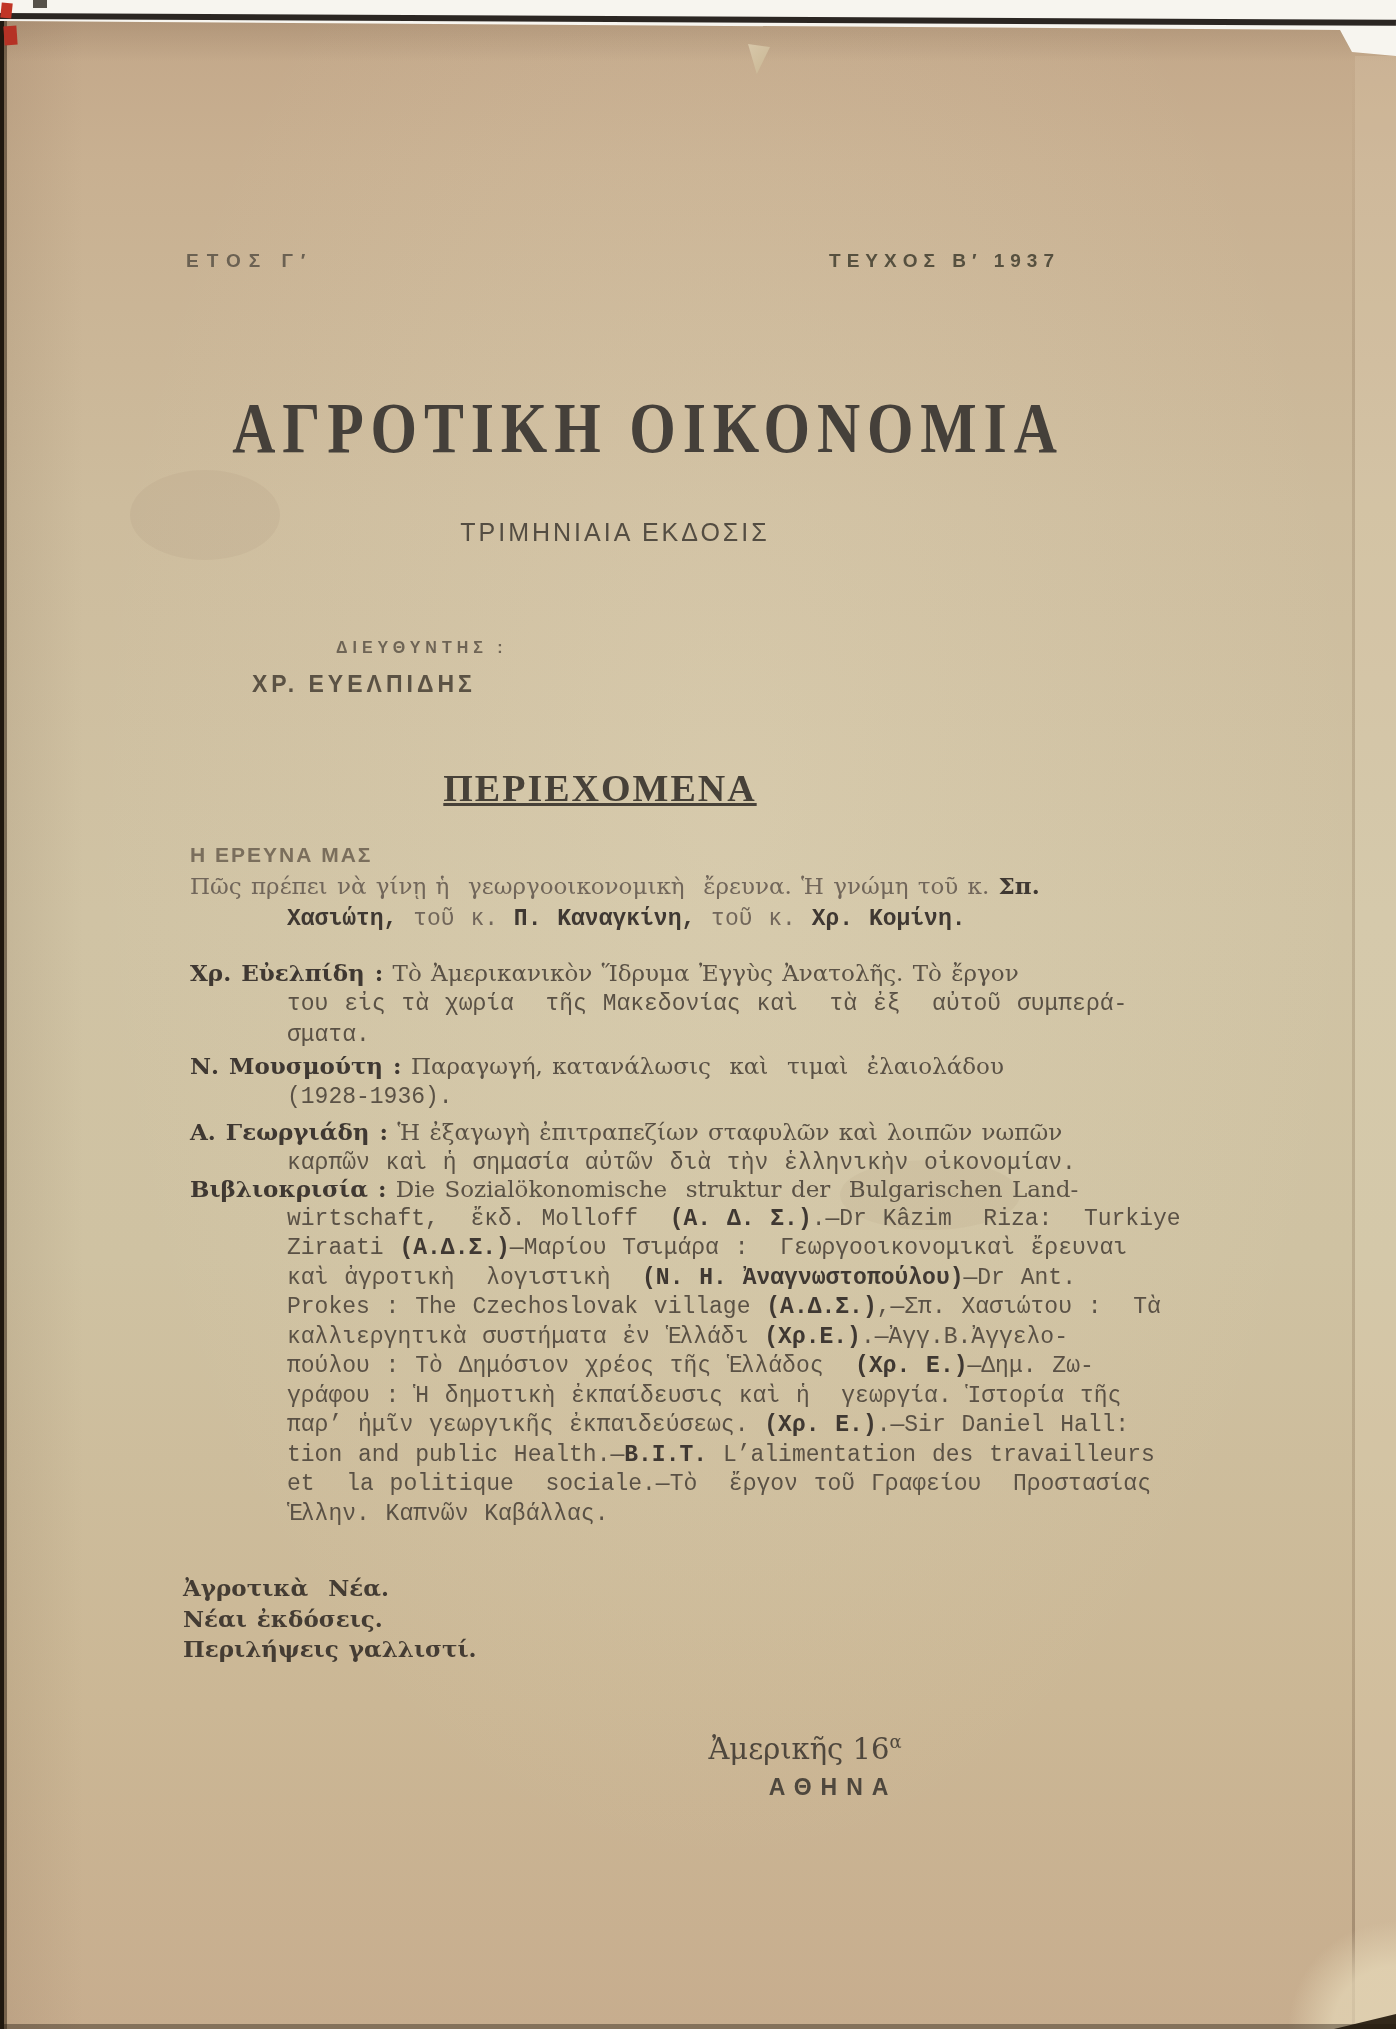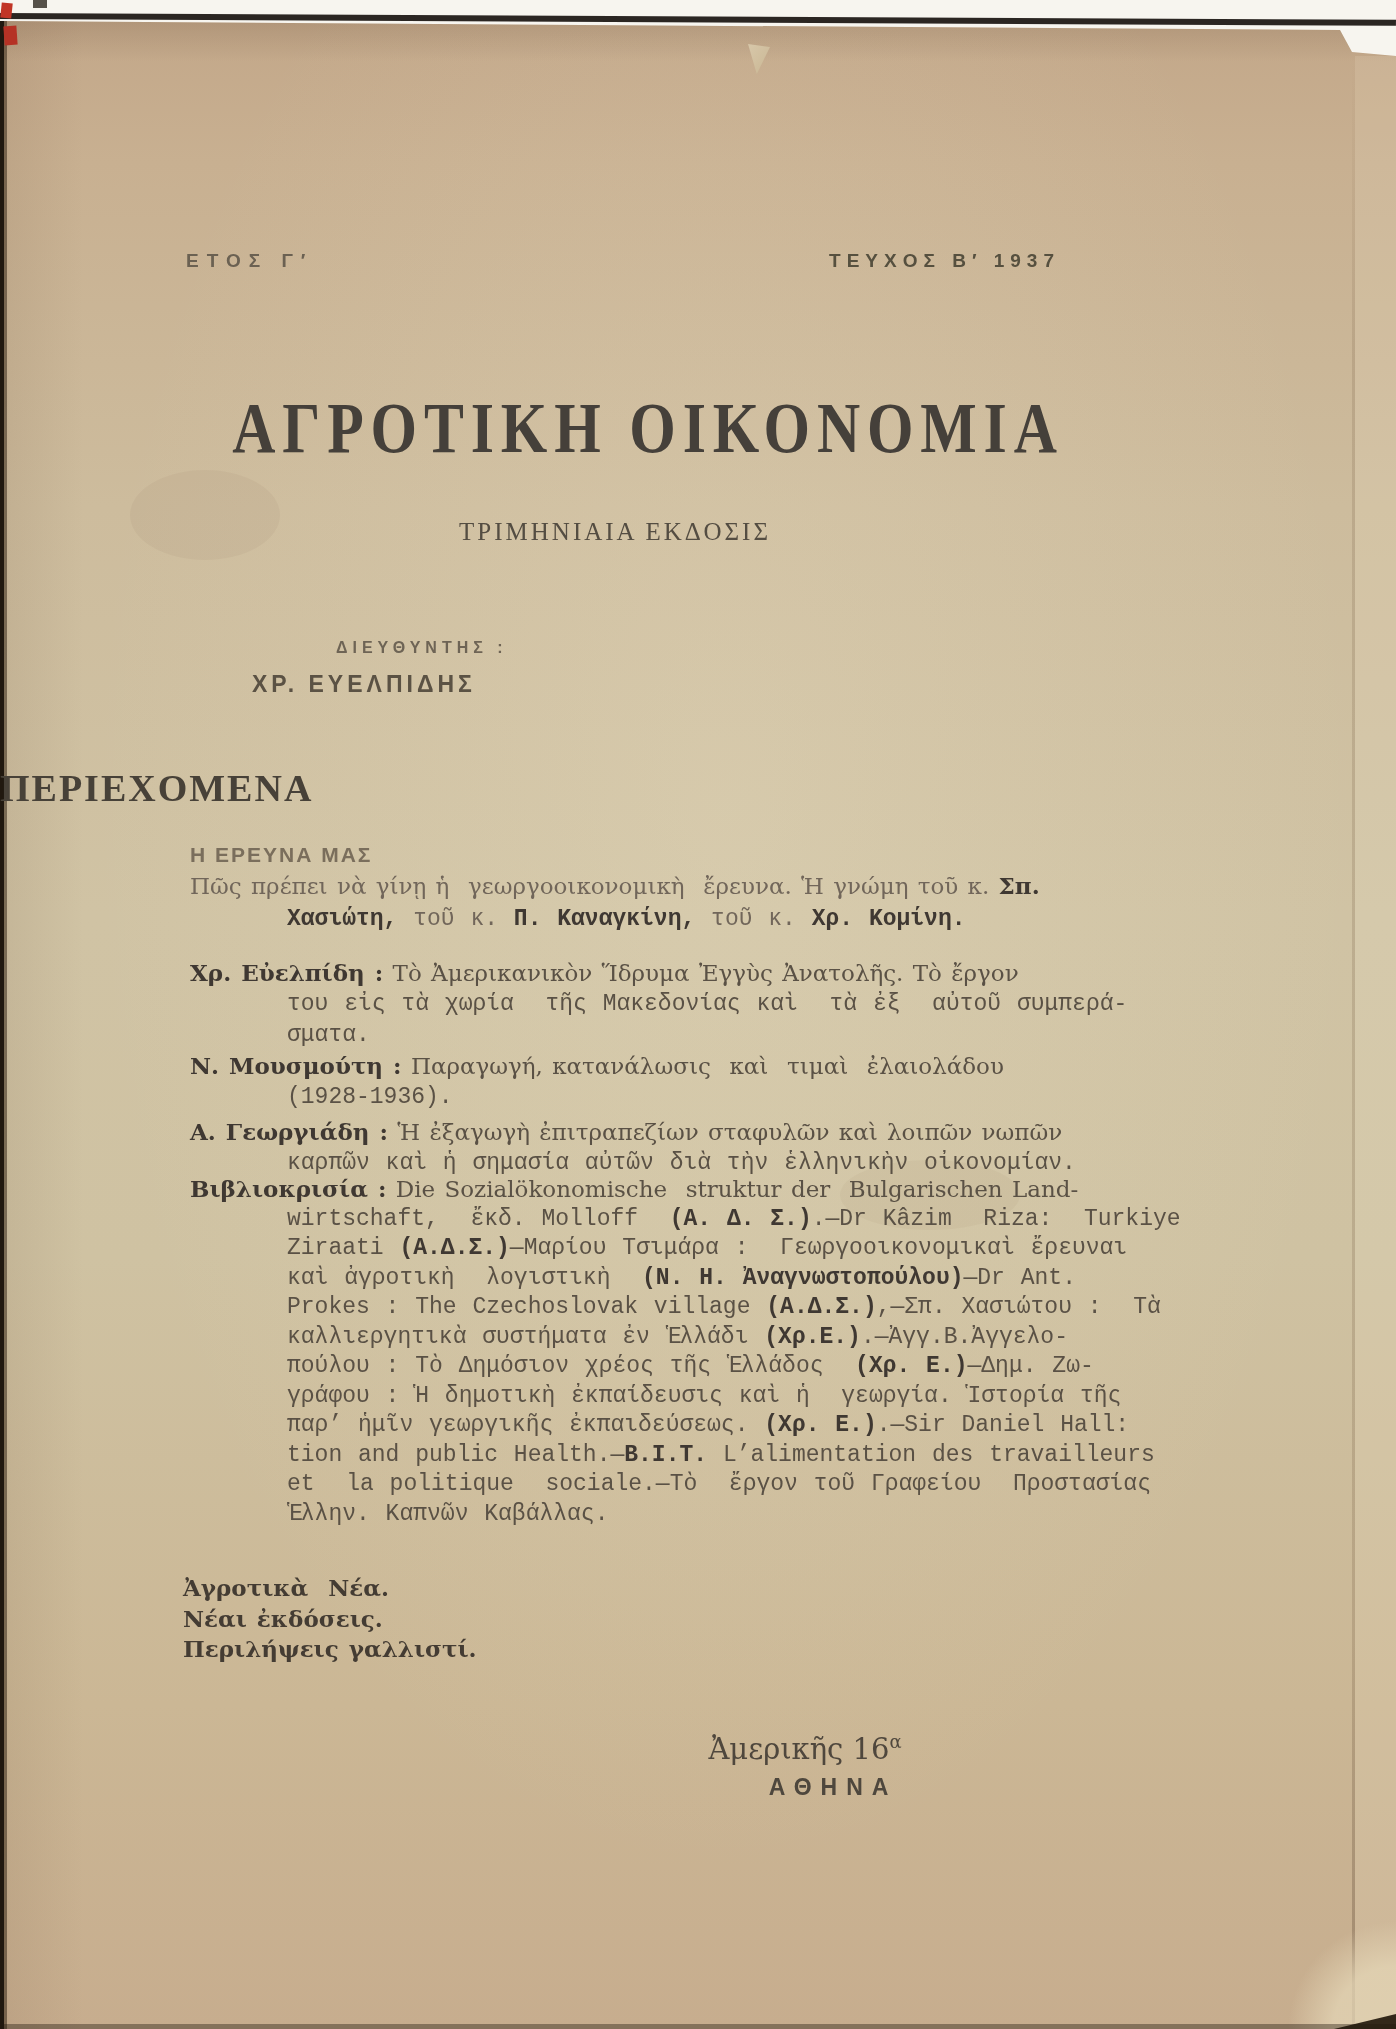--- a/index.html
+++ b/index.html
@@ -32,29 +32,29 @@
 
   
   .masthead-row{position:absolute;left:186px;top:250px;width:874px;display:flex;justify-content:space-between;
     font-family:"Liberation Sans",sans-serif;font-weight:bold;font-size:19px;color:#5f5748;}
   .vol{letter-spacing:8px;color:#6b6152;}
   .iss{letter-spacing:6px;color:#56503f;}
   .title{position:absolute;left:48px;top:388px;width:1200px;margin:0;text-align:center;
     font-family:"Liberation Serif",serif;font-weight:bold;font-size:61px;letter-spacing:7px;color:#45403a;
     transform:scale(0.98,1.17);transform-origin:50% 0;}
   .sub1{position:absolute;left:15px;top:518px;width:1200px;text-align:center;
-    font-family:Liberation Serif, serif;font-size:25px;letter-spacing:3px;color:#544d42;}
+    font-family:Liberation Sans, sans-serif;font-size:25px;letter-spacing:3px;color:#544d42;}
   .sub2{position:absolute;left:10px;top:556px;width:1200px;text-align:center;
     font-family:"Liberation Serif",serif;font-size:28px;letter-spacing:1px;color:#4c463d;}
   .dir-label{position:absolute;left:336px;top:639px;font-family:"Liberation Sans",sans-serif;font-weight:bold;
     font-size:16px;letter-spacing:5px;color:#6e6455;}
   .dir-name{position:absolute;left:252px;top:671px;font-family:"Liberation Sans",sans-serif;font-weight:bold;
     font-size:23px;letter-spacing:4px;color:#5b5244;}
-  .toc-head{position:absolute;left:0;top:766px;width:1200px;margin:0;text-align:left;
-    font-family:"Liberation Serif",serif;font-weight:bold;font-size:38px;letter-spacing:2px;color:#474138;}
+  .toc-head{position:absolute;left:0;top:766px;width:1200px;margin:0;text-align:center;
+    font-family:"Liberation Serif",serif;font-weight:bold;font-size:38px;letter-spacing:2px;color:#474138;text-decoration:underline;}
 
   
   .survey-head{position:absolute;left:190px;top:843px;font-family:"Liberation Sans",sans-serif;font-weight:bold;
     font-size:21px;letter-spacing:2px;color:#7a6e5c;}
   .centry{position:absolute;left:190px;font-family:"DejaVu Serif",serif;font-size:23px;color:#5a5145;word-spacing:2px;}
   .centry .cline{white-space:pre;}
   .lh33 .cline{line-height:33px;}
   .lh31 .cline{line-height:31px;}
   .lh295 .cline{line-height:29.5px;}
   .cline.hang{padding-left:97px;font-family:Liberation Mono, monospace;}

